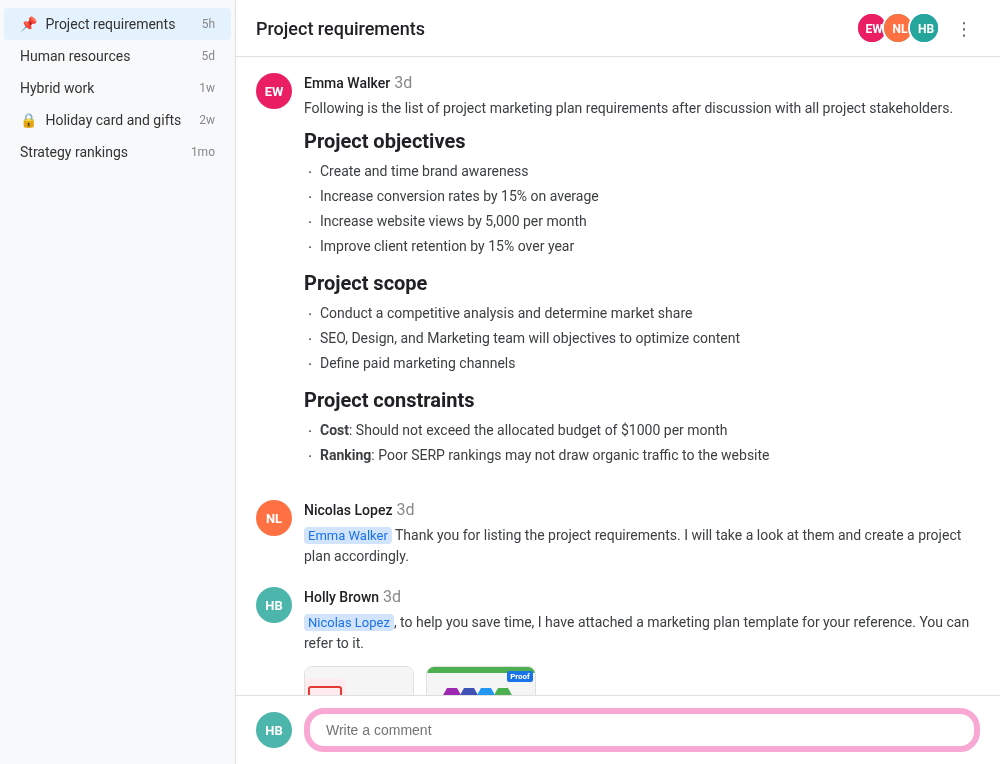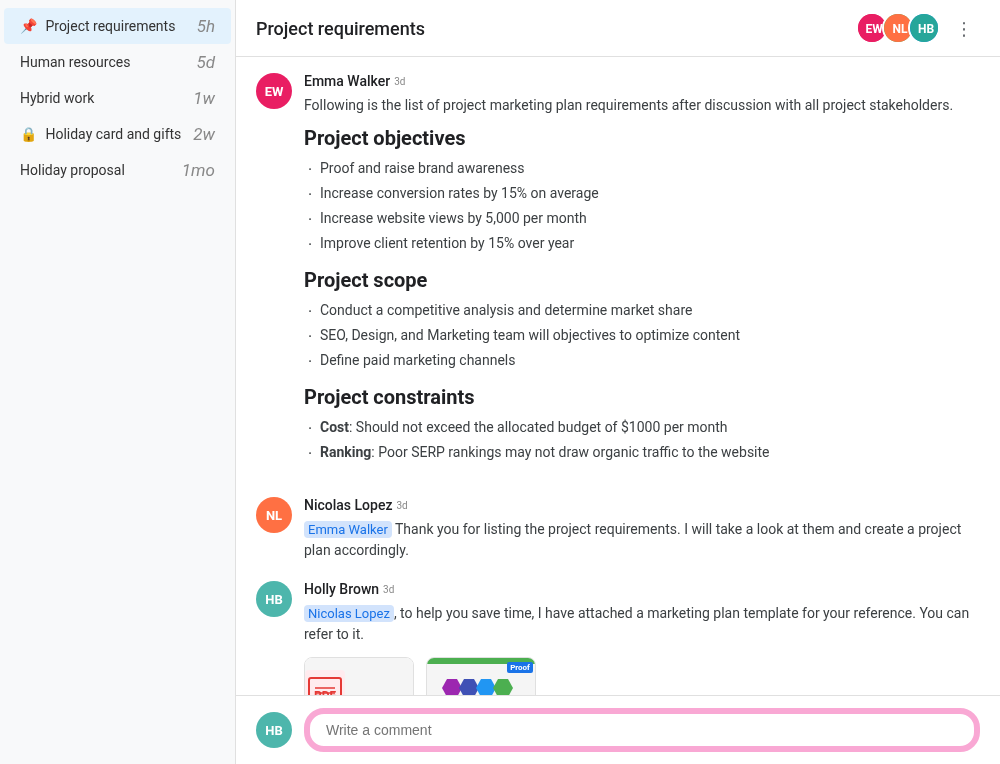--- a/index.html
+++ b/index.html
@@ -20,21 +20,21 @@
       align-items: center;
       padding: 8px 16px;
       cursor: pointer;
       border-radius: 4px;
       margin: 0 4px;
       gap: 8px;
       position: relative;
     }
     .sidebar-item.active { background: #e3f2fd; }
     .sidebar-item-text { flex: 1; font-size: 14px; color: #333; }
-    .sidebar-item-time { font-size: 17px; color: #888; margin-left: 4px; font-style: italic; }
+    .sidebar-item-time { font-size: 12px; color: #888; margin-left: 4px; }
     .sidebar-icon { font-size: 14px; color: #5f6368; }
     .pin-icon { color: #1a73e8; }
 
     
     .main {
       flex: 1;
       display: flex;
       flex-direction: column;
       overflow: hidden;
     }
@@ -112,21 +112,21 @@
       display: flex;
       align-items: center;
       justify-content: center;
       font-size: 13px;
       font-weight: bold;
       color: #fff;
     }
     .comment-body { flex: 1; }
     .comment-header { display: flex; align-items: center; gap: 4px; margin-bottom: 6px; }
     .comment-author { font-weight: 500; font-size: 14px; color: #202124; }
-    .comment-time { font-size: 10px; color: #888; }
+    .comment-time { font-size: 16px; color: #888; }
     .comment-text { font-size: 14px; color: #3c4043; line-height: 1.5; }
 
     
     .project-section { margin-bottom: 12px; }
     .section-title { font-weight: 700; font-size: 20px; color: #202124; margin-bottom: 6px; }
     .bullet-list { list-style: none; padding: 0; }
     .bullet-list li { padding: 2px 0 2px 16px; position: relative; font-size: 14px; color: #3c4043; line-height: 1.5; }
     .bullet-list li::before { content: '·'; position: absolute; left: 4px; font-size: 16px; }
 
     
@@ -244,21 +244,21 @@
     <span class="sidebar-item-time">1w</span>
   </div>
 
   <div class="sidebar-item">
     <span class="sidebar-icon">🔒</span>
     <span class="sidebar-item-text">Holiday card and gifts</span>
     <span class="sidebar-item-time">2w</span>
   </div>
 
   <div class="sidebar-item">
-    <span class="sidebar-item-text">Holiday proposal</span>
+    <span class="sidebar-item-text">Strategy rankings</span>
     <span class="sidebar-item-time">1mo</span>
   </div>
 </aside>
 
 <main class="main">
 
   <header class="header">
     <h1 class="header-title">Project requirements</h1>
     <div class="header-right">
       <div class="avatars">
@@ -291,21 +291,21 @@
       <div class="comment-avatar" style="background:#e91e63;">EW</div>
       <div class="comment-body">
         <div class="comment-header">
           <span class="comment-author">Emma Walker</span>
           <span class="comment-time">3d</span>
         </div>
         <p class="comment-text">Following is the list of project marketing plan requirements after discussion with all project stakeholders.</p>
         <div class="project-section" style="margin-top:10px;">
           <div class="section-title">Project objectives</div>
           <ul class="bullet-list">
-            <li>Proof and raise brand awareness</li>
+            <li>Create and time brand awareness</li>
             <li>Increase conversion rates by 15% on average</li>
             <li>Increase website views by 5,000 per month</li>
             <li>Improve client retention by 15% over year</li>
           </ul>
         </div>
         <div class="project-section">
           <div class="section-title">Project scope</div>
           <ul class="bullet-list">
             <li>Conduct a competitive analysis and determine market share</li>
             <li>SEO, Design, and Marketing team will objectives to optimize content</li>

